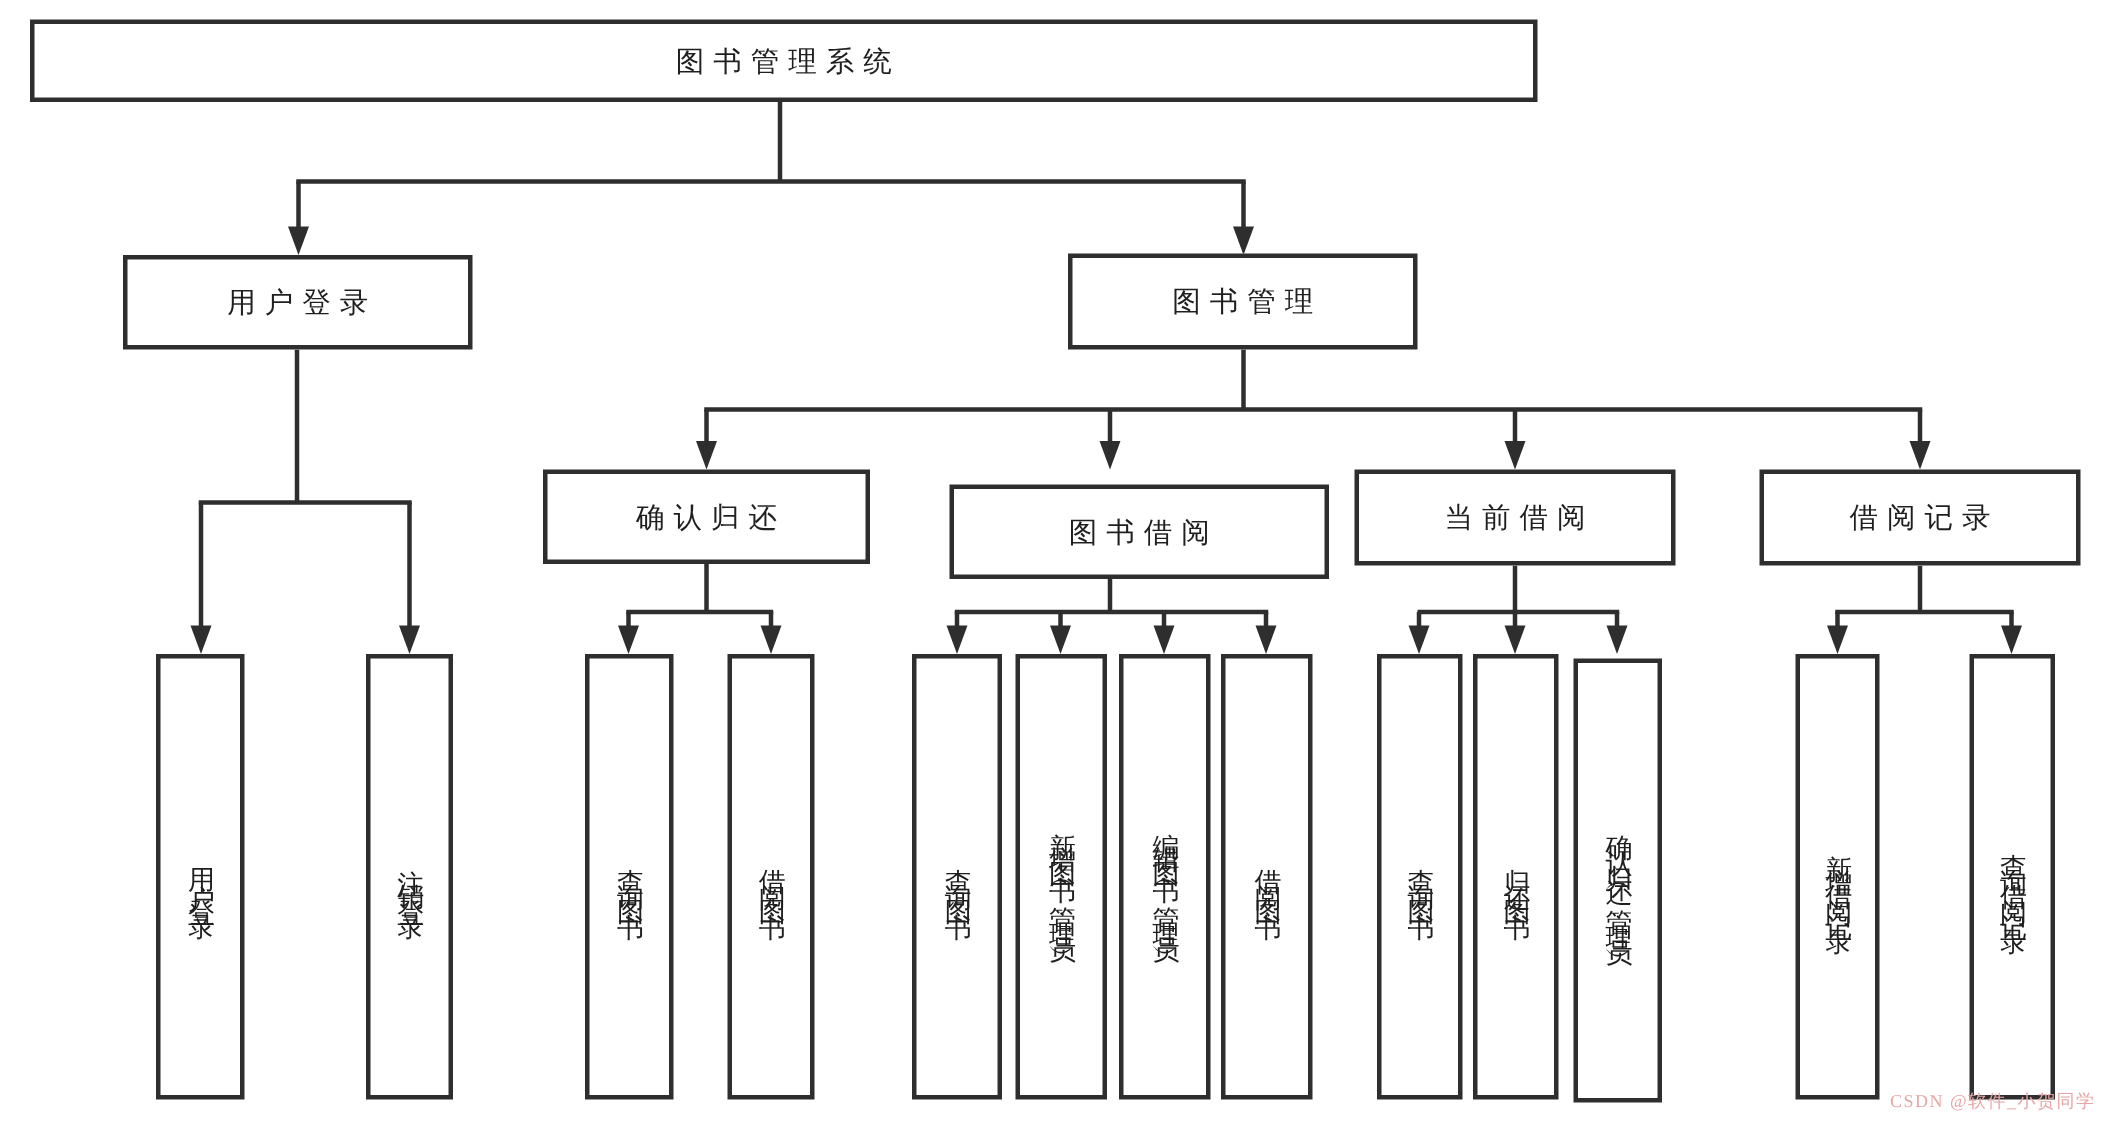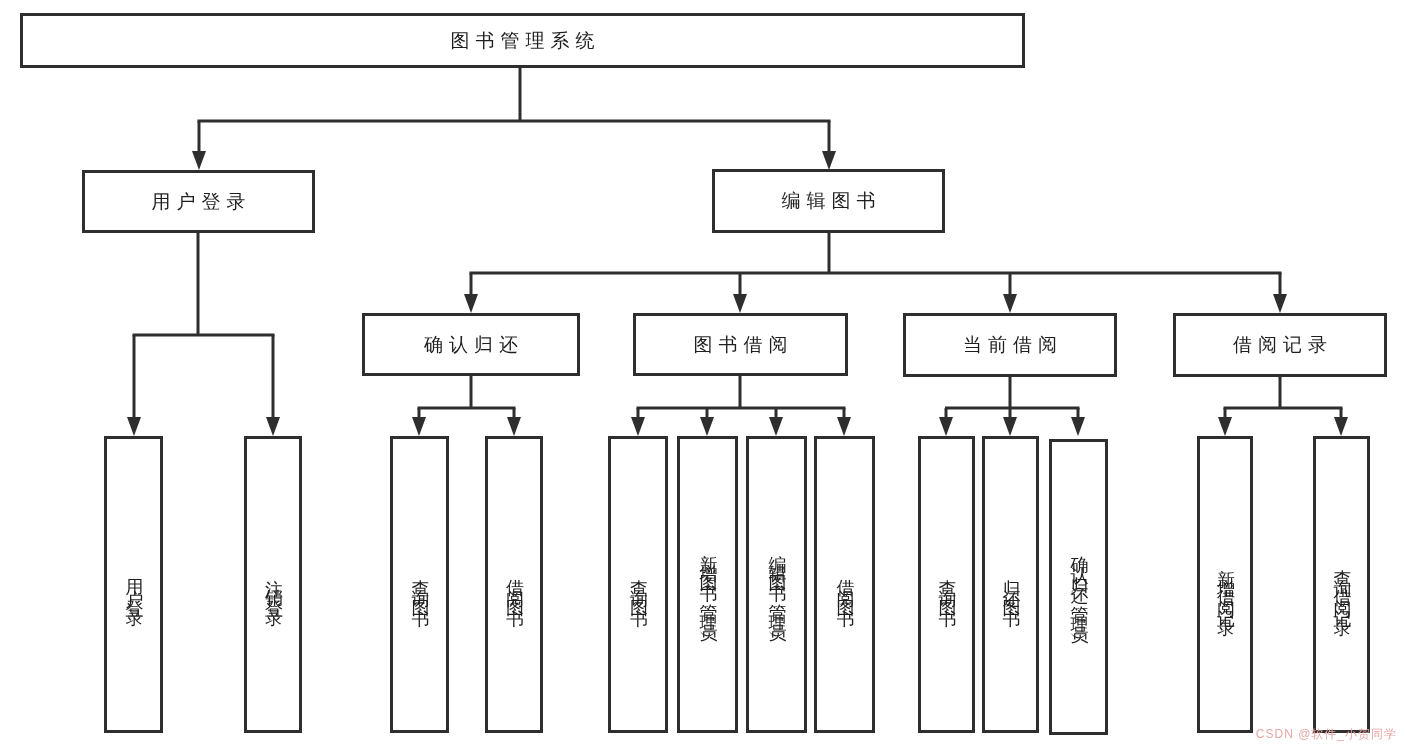--- a/index.html
+++ b/index.html
@@ -6,21 +6,21 @@
     --line:#2e2e2e;
     --text:#1f1f1f;
     --boxbg:#ffffff;
     --wm:#e7a6a6;
   }
   html,body{margin:0;padding:0;background:#fff;}
   .canvas{
     position:relative;
     width:1405px;height:747px;
     background:var(--boxbg);
-    font-family:Liberation Sans, sans-serif;
+    font-family:Liberation Serif, serif;
     overflow:hidden;
   }
   .connectors{position:absolute;left:0;top:0;z-index:1;}
   .connectors line{stroke:var(--line);stroke-width:3;}
   .connectors polygon{fill:var(--line);}
   .hbox{
     position:absolute;z-index:2;box-sizing:border-box;
     background:var(--boxbg);border:3px solid var(--line);
     display:flex;align-items:center;justify-content:center;
   }
@@ -128,27 +128,27 @@
   </svg>
 
   <div class="hbox" style="left:20px;top:13px;width:1005px;height:55px">
     <span>图书管理系统</span>
   </div>
 
   <div class="hbox" style="left:82px;top:170px;width:233px;height:63px">
     <span>用户登录</span>
   </div>
   <div class="hbox" style="left:712px;top:169px;width:233px;height:64px">
-    <span>编辑图书</span>
+    <span>图书管理</span>
   </div>
 
   <div class="hbox" style="left:362px;top:313px;width:218px;height:63px">
     <span>确认归还</span>
   </div>
-  <div class="hbox" style="left:633px;top:313px;width:215px;height:63px">
+  <div class="hbox" style="left:633px;top:323px;width:253px;height:63px">
     <span>图书借阅</span>
   </div>
   <div class="hbox" style="left:903px;top:313px;width:214px;height:64px">
     <span>当前借阅</span>
   </div>
   <div class="hbox" style="left:1173px;top:313px;width:214px;height:64px">
     <span>借阅记录</span>
   </div>
 
   <div class="vbox" style="left:104px;width:59px">

